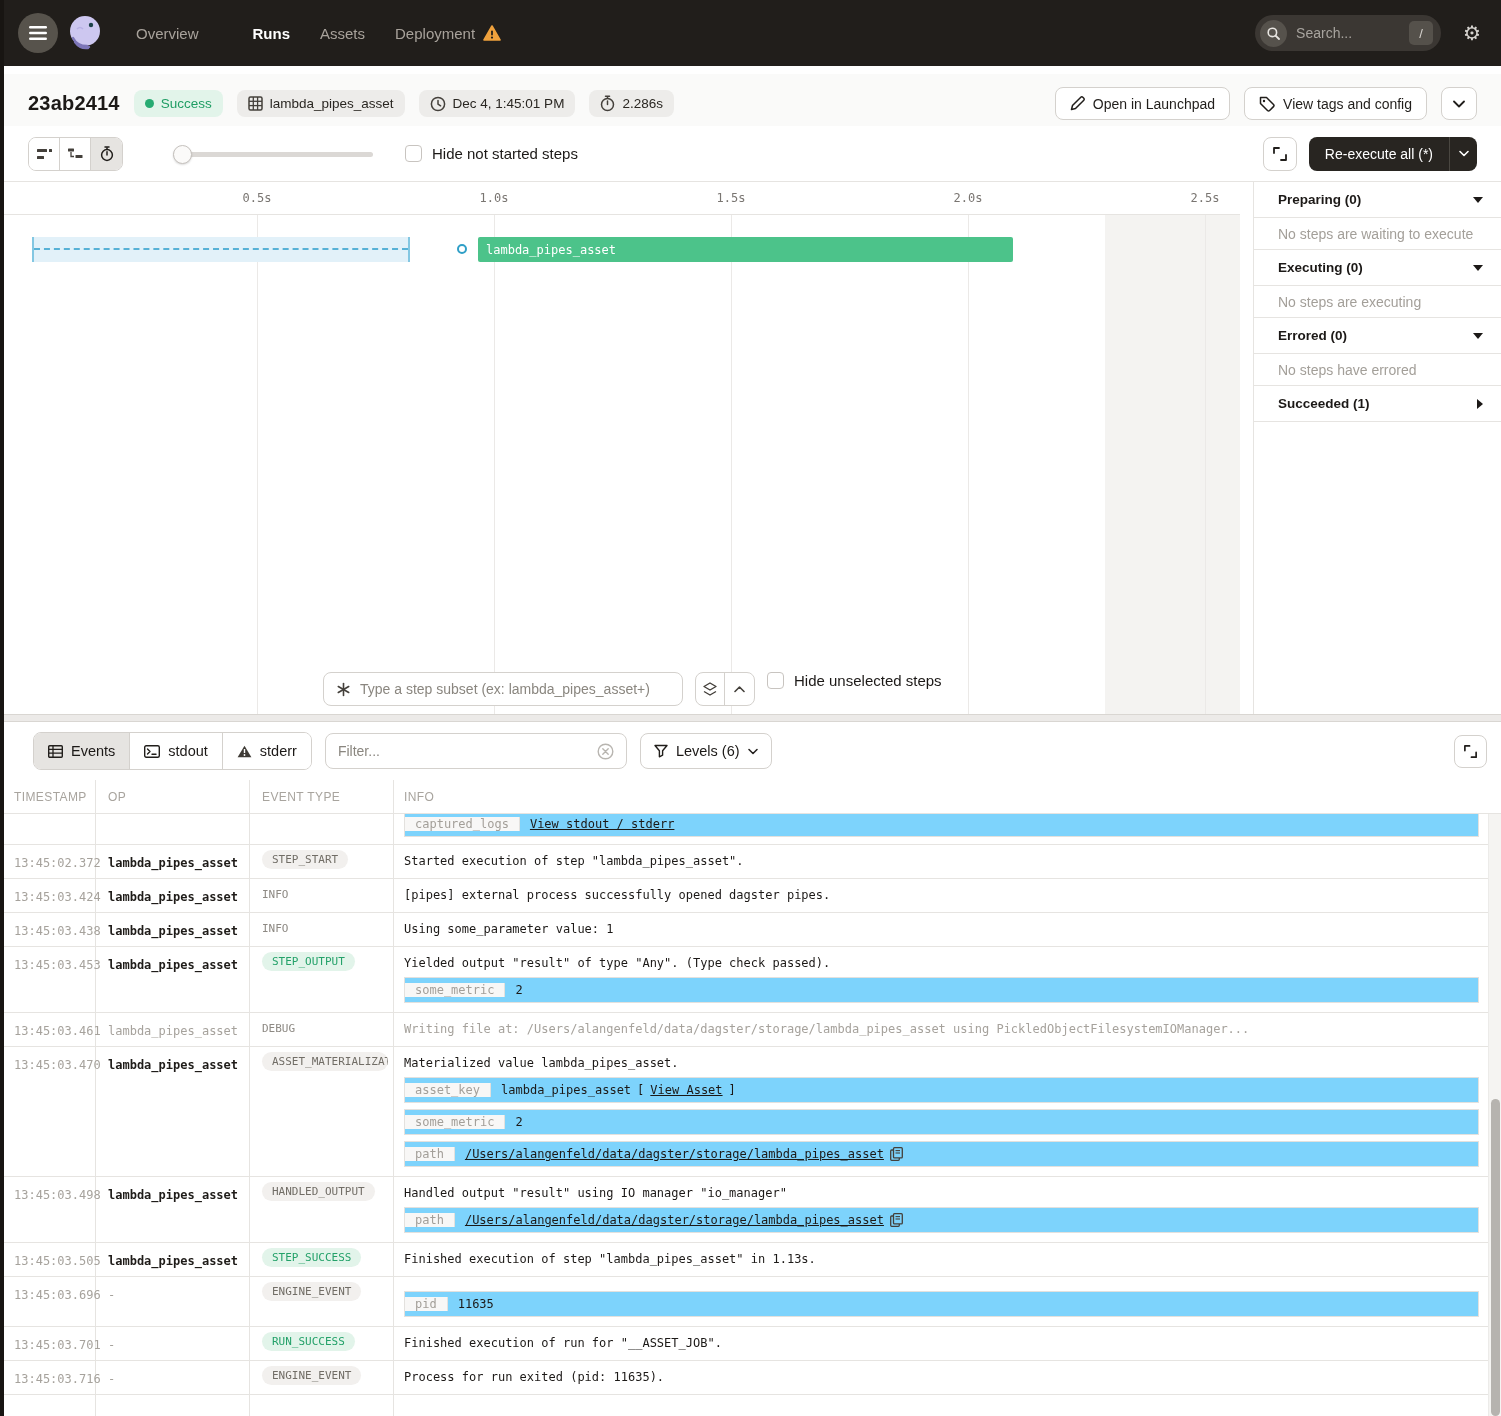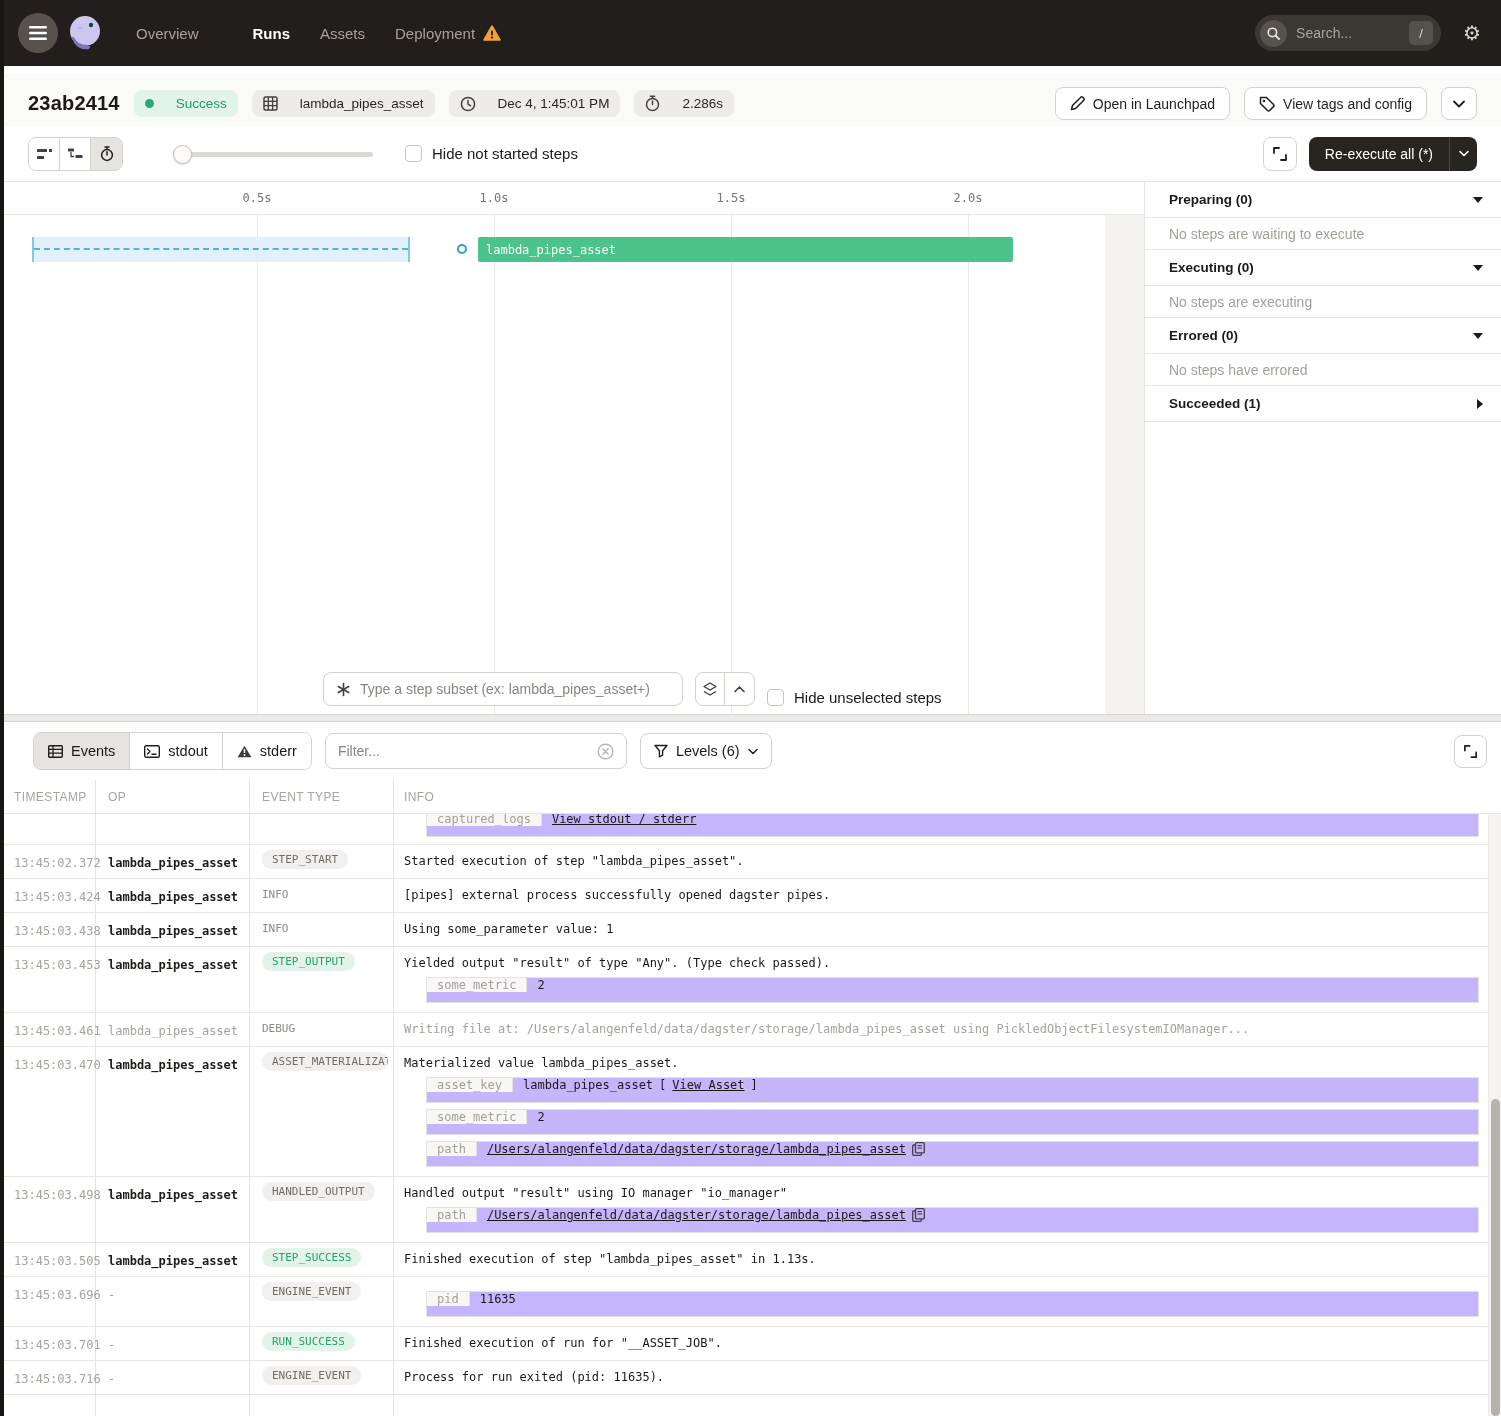--- a/index.html
+++ b/index.html
@@ -27,21 +27,21 @@
     align-items:center; justify-content:center; flex:0 0 auto; }
   .search-ph { color:#a8a49f; font-size:14px; flex:1; }
   .slash-badge { width:24px; height:24px; background:#55514b; color:#d8d4d0; border-radius:5px;
     font-size:13px; display:flex; align-items:center; justify-content:center; }
   .gear { margin-left:22px; color:#d6d3cf; font-size:20px; cursor:pointer; line-height:1; }
 
   
   .runheader { position:absolute; left:0; top:74px; width:100%; height:60px; background:#fafaf9;
     border-bottom:1px solid #e6e4e1; display:flex; align-items:center; padding:0 24px 0 28px; gap:14px; }
   .runid { font-size:20px; font-weight:700; letter-spacing:.2px; }
-  .pill { height:27px; border-radius:8px; display:flex; align-items:center; gap:22px; padding:0 11px;
+  .pill { height:27px; border-radius:8px; display:flex; align-items:center; gap:7px; padding:0 11px;
     font-size:13.5px; background:#edecea; color:#2a2722; }
   .pill.success { background:#e2f4ea; color:#1f9d64; }
   .dot { width:9px; height:9px; border-radius:50%; background:#27ab72; }
   .hdr-spacer { flex:1; }
   .btn { height:33px; border:1px solid #d4d1cd; background:#fff; border-radius:8px; display:flex;
     align-items:center; gap:8px; padding:0 14px; font-size:14px; color:#211e1b; cursor:pointer;text-align:right; }
   .btn.icon-only { width:36px; justify-content:center; padding:0; }
 
   
   .gtoolbar { position:absolute; left:0; top:126px; width:100%; height:56px; background:#fff;
@@ -59,33 +59,33 @@
   .checkbox { width:17px; height:17px; border:1px solid #c8c4c0; border-radius:4px; background:#fff; }
   .checklabel { font-size:15px; color:#1c1917; }
   .gt-spacer { flex:1; }
   .reexec { display:flex; height:34px; border-radius:8px; overflow:hidden; background:#282521; color:#fff;
     cursor:pointer; margin-left:12px; margin-right:12px; }
   .reexec .main { padding:0 16px; display:flex; align-items:center; font-size:14px; }
   .reexec .caret { width:28px; display:flex; align-items:center; justify-content:center; border-left:1px solid #4a4741; }
 
   
   .ganttrow { position:absolute; left:0; top:182px; width:100%; height:532px; display:flex; }
-  .gantt { position:relative; width:1145px; height:100%; border-right:1px solid #e6e4e1; background:#fff; overflow:hidden; }
+  .gantt { position:relative; width:1254px; height:100%; border-right:1px solid #e6e4e1; background:#fff; overflow:hidden; }
   .timeline-header { position:absolute; left:0; top:0; width:1240px; height:33px; border-bottom:1px solid #e6e4e1; }
   .tick-label { position:absolute; top:9px; transform:translateX(-50%); font-size:12px; color:#797571; }
   .gridline { position:absolute; top:33px; bottom:0; width:1px; background:#ebe9e7; }
   .afterend { position:absolute; left:1105px; top:33px; width:135px; bottom:0; background:#f4f3f1; }
   .waitbox { position:absolute; left:32px; top:55px; width:378px; height:25px; background:#e2f1f9;
     border-left:2px solid #83c7e2; border-right:2px solid #83c7e2; }
   .waitbox .dash { position:absolute; left:0; right:0; top:11px; border-top:2px dashed #57b1d6; }
   .marker { position:absolute; left:457px; top:62px; width:10px; height:10px; border-radius:50%;
     border:2px solid #2f9fc7; background:#fff; }
   .ganttbar { position:absolute; left:478px; top:55px; width:535px; height:25px; border-radius:2px;
     display:flex; align-items:center; padding-left:8px; color:#fff; font-size:12px; cursor:pointer; }
-  .gantt-controls { position:absolute; left:323px; bottom:8px; display:flex; align-items:flex-end; gap:12px; }
+  .gantt-controls { position:absolute; left:323px; bottom:8px; display:flex; align-items:flex-start; gap:12px; }
   .subset-input { width:360px; height:34px; border:1px solid #d4d1cd; border-radius:8px; background:#fff;
     display:flex; align-items:center; gap:9px; padding:0 12px; cursor:text; }
   .subset-ph { color:#8a867f; font-size:14px; white-space:nowrap; }
   .mini-seg { display:flex; height:34px; border:1px solid #d4d1cd; border-radius:8px; background:#fff; overflow:hidden; }
   .mini-seg > div { width:29px; display:flex; align-items:center; justify-content:center; cursor:pointer; color:#44403b; }
   .mini-seg > div:first-child { border-right:1px solid #d4d1cd; }
 
   
   .sidebar { flex:1; height:100%; background:#fff; }
   .sb-head { height:36px; display:flex; align-items:center; justify-content:space-between;
@@ -128,22 +128,22 @@
   .ts { font-size:12px; color:#a6a29c; }
   .opv { font-size:12px; color:#1f1c19; font-weight:700; }
   .opv.dim, .ts.dim { color:#a6a29c; font-weight:400; }
   .etype { font-size:11px; display:inline-block; max-width:126px; overflow:hidden; white-space:nowrap; }
   .etype.gray { background:#f2f0ee; color:#716d66; border-radius:11px; padding:3px 10px; margin-top:-3px; }
   .etype.green { background:#e2f4ea; color:#23a169; border-radius:11px; padding:3px 10px; margin-top:-3px; }
   .etype.text { color:#8d8983; padding-top:1px; }
   .info-line { font-family:"DejaVu Sans Mono", monospace; font-size:12px; color:#1c1917; line-height:16px;
     white-space:nowrap; overflow:hidden; }
   .info-line.dim { color:#a6a29c; }
-  .meta { display:flex; border:1px solid #e3e1de; background:#c4b5fd; height:26px; margin-top:6px;
-    align-items:flex-start; font-family:"DejaVu Sans Mono", monospace; font-size:12px;margin-left:22px; }
+  .meta { display:flex; border:1px solid #e3e1de; background:#7dd3fc; height:26px; margin-top:6px;
+    align-items:center; font-family:"DejaVu Sans Mono", monospace; font-size:12px; }
   .meta-key { background:#f8f7f6; border-right:1px solid #e3e1de; color:#a39f99; display:flex;
     align-items:center; padding:0 10px; flex:0 0 auto; }
   .meta-val { display:flex; align-items:center; gap:6px; padding:0 10px; color:#1c1917; white-space:nowrap; }
   .meta-val a { color:#1c1917; text-decoration:underline; cursor:pointer; }
   .log-row.partial { height:31px; overflow:hidden; }
   .log-row.partial .c-info { padding-top:0; }
   .log-row.partial .meta { margin-top:-3px; }
   .filler-row { display:flex; height:43px; border-bottom:1px solid #e6e4e1; }
   .filler-row > div { border-right:1px solid #e6e4e1; }
   .scrolltrack { position:absolute; right:0; top:34px; bottom:0; width:13px; background:#f5f4f2;

